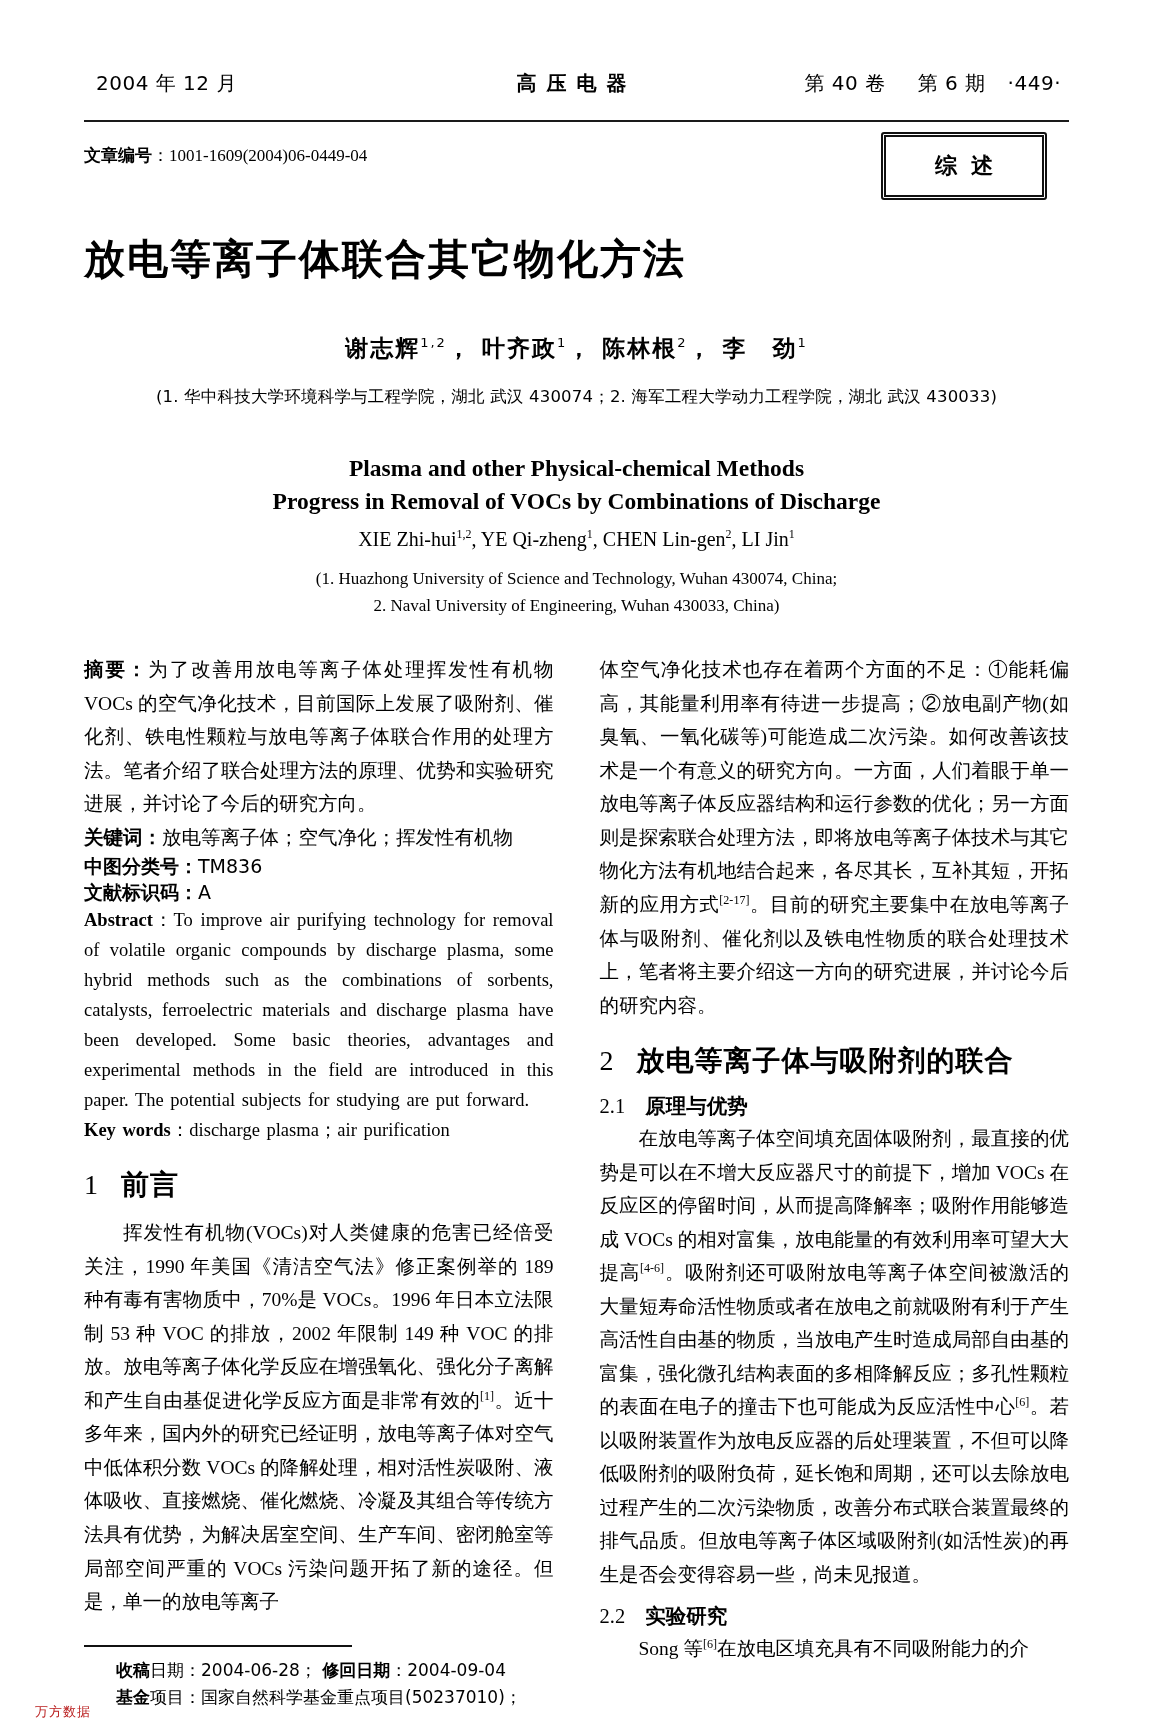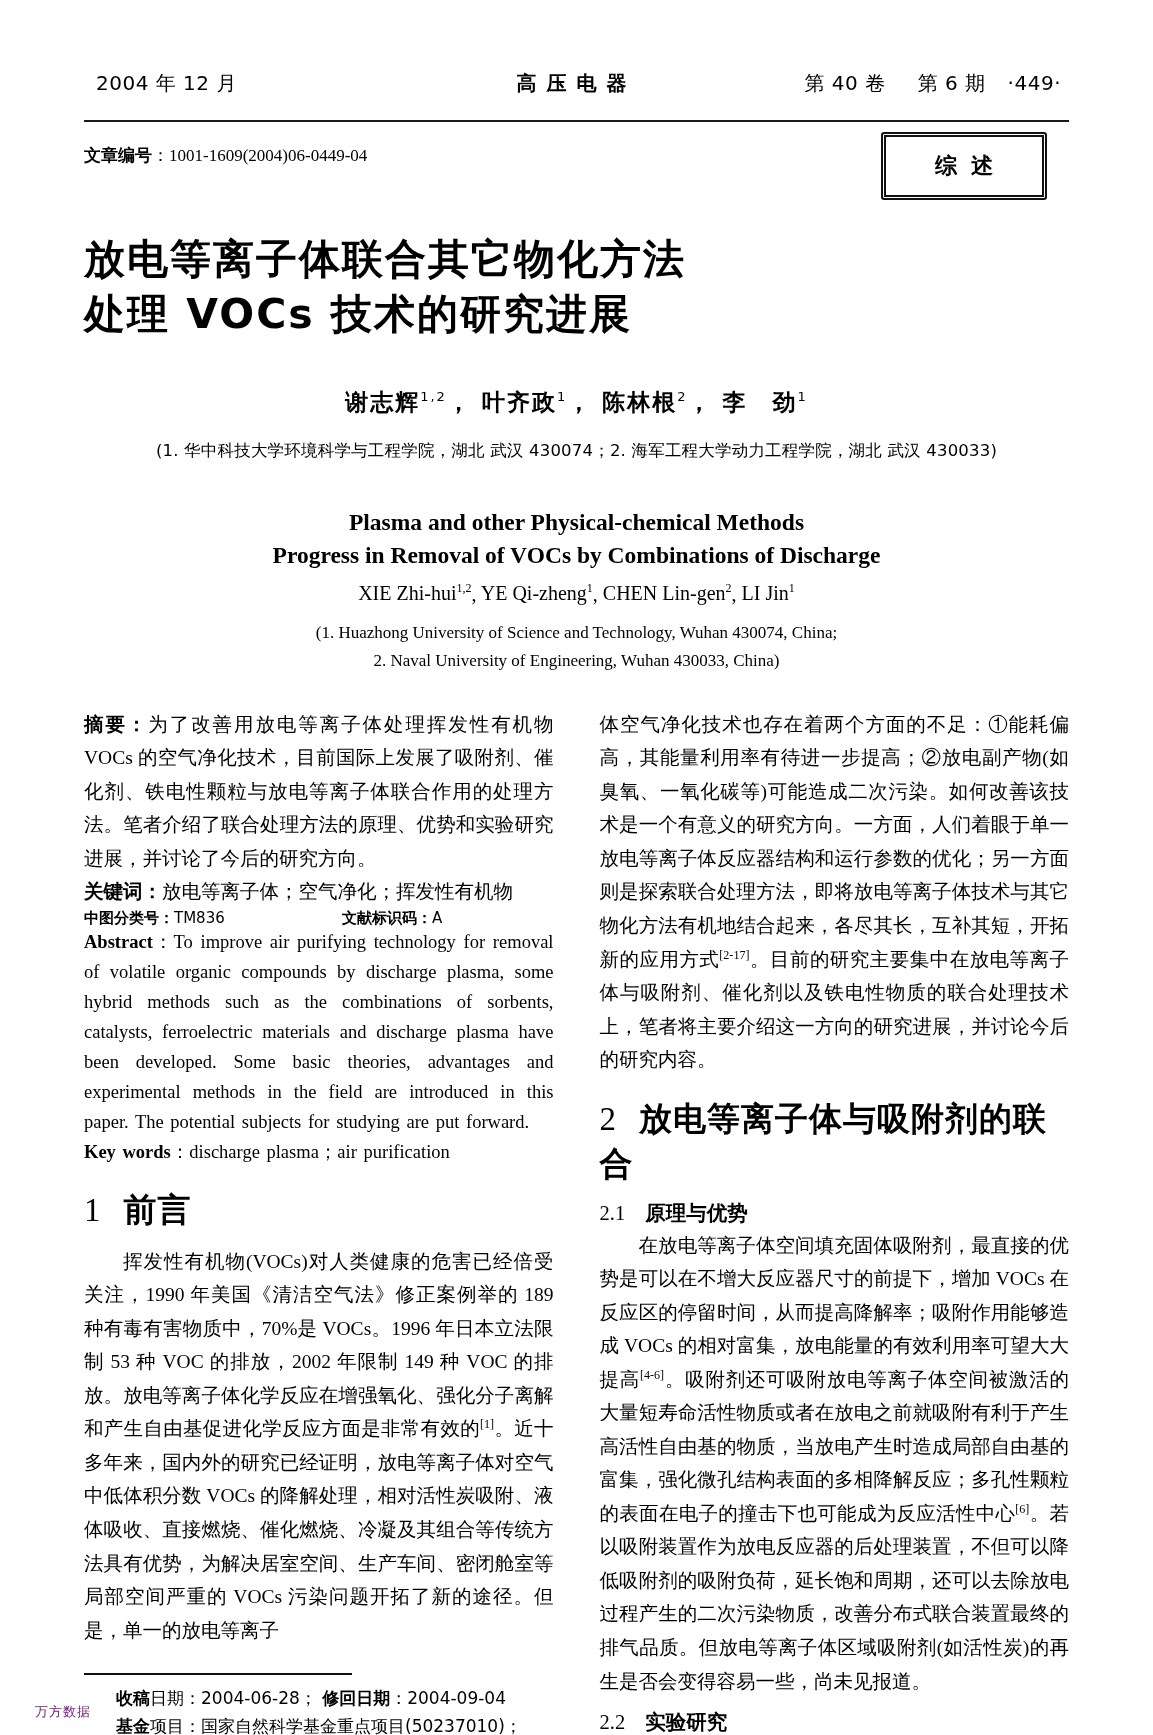--- a/index.html
+++ b/index.html
@@ -152,27 +152,27 @@
   .lbl { font-family: "DejaVu Sans", sans-serif; font-weight: 700; }
   .p-en {
     font-size: 18.5px;
     line-height: 1.62;
     text-align: justify;
     margin: 0;
     word-spacing: 2px;
   }
   .p-en b { font-weight: 700; }
   .kw-cont { margin-left: 112px; }
-  .clsline { display: flex; font-size: 15px; margin: 0; }
+  .clsline { display: flex; font-size: 19px; margin: 0; flex-direction: column; }
   .clsline .a { width: 258px; }
 
   h2.sec {
     font-family: "DejaVu Sans", sans-serif;
     font-weight: 700;
-    font-size: 33px;
+    font-size: 28px;
     margin: 20px 0 12px 0;
     letter-spacing: 1px;
   }
   h2.sec .num { font-family: "Liberation Serif", serif; font-weight: 400; margin-right: 22px; }
   h3.sub {
     font-family: "DejaVu Sans", sans-serif;
     font-weight: 700;
     font-size: 20.5px;
     margin: 10px 0 2px 0;
   }
@@ -189,21 +189,21 @@
   }
   .fn { font-size: 17px; line-height: 1.62; margin: 0 0 0 32px; }
   .fn .fl { font-family: "DejaVu Sans", sans-serif; font-weight: 700; }
 
   .watermark {
     position: absolute;
     left: 35px;
     bottom: 14px;
     font-family: "DejaVu Sans", sans-serif;
     font-size: 13px;
-    color: #701a75;
+    color: #b91c1c;
     letter-spacing: 1px;
   }
 </style>
 </head>
 <body>
 
 <div class="page">
 
   <div class="runhead">
     <span class="rh-left cn">2004 年 12 月</span>
@@ -214,21 +214,20 @@
   </div>
   <hr class="rule">
 
   <div class="artline">
     <div class="artno"><span class="lbl cn">文章编号</span>：<span>1001-1609(2004)06-0449-04</span></div>
     <div class="badge cn">综述</div>
   </div>
 
   <div class="title-cn">
     <div>放电等离子体联合其它物化方法</div>
-    <div>处理 VOCs 技术的研究进展</div>
   </div>
 
   <div class="authors-cn">
     <span><span>谢志辉</span><sup>1,2</sup></span>，
     <span><span>叶齐政</span><sup>1</sup></span>，
     <span><span>陈林根</span><sup>2</sup></span>，
     <span><span>李　劲</span><sup>1</sup></span>
   </div>
   <div class="affil-cn cn">(1. 华中科技大学环境科学与工程学院，湖北 武汉 430074；2. 海军工程大学动力工程学院，湖北 武汉 430033)</div>
 

